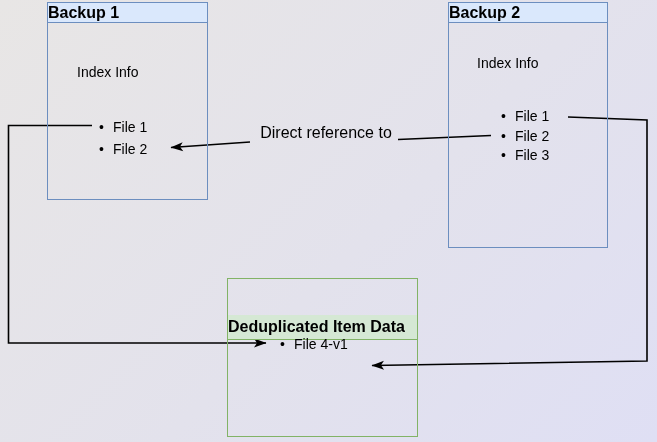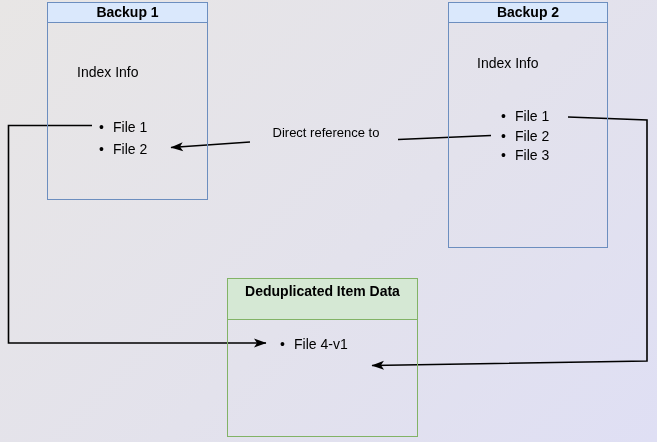--- a/index.html
+++ b/index.html
@@ -31,35 +31,36 @@
   .box {
     position: absolute;
     box-sizing: border-box;
     background: transparent;
   }
   .box.blue   { border: 1.5px solid var(--blue-border, #6c8ebf); }
   .box.green  { border: 1.5px solid var(--green-border, #82b366); }
   .box-header {
     box-sizing: border-box;
     width: 100%;
-    text-align: center;
+    text-align: left;
     font-weight: bold;
-    font-size: 14px;
+    font-size: 16px;
   }
   .blue .box-header {
     height: 20px;
     line-height: 19px;
     background: var(--blue-fill, #dae8fc);
     border-bottom: 1.5px solid var(--blue-border, #6c8ebf);
   }
   .green .box-header {
-    height: 41px;
+    height: 25px;
     line-height: 24px;
     background: var(--green-fill, #d5e8d4);
     border-bottom: 1.5px solid var(--green-border, #82b366);
+    margin-top: 36px;
   }
   .subtitle {
     position: absolute;
     font-size: 14px;
     line-height: 16px;
     white-space: nowrap;
   }
   ul.files {
     position: absolute;
     margin: 0;
@@ -85,21 +86,21 @@
   #backup1-box ul.files { left: 49px; top: 113px; line-height: 22px;   }
   #backup2-box ul.files { left: 50px; top: 104px; line-height: 19.5px; }
   #dedup-box   ul.files { left: 50px; top: 55px;  line-height: 21px;   }
 
   .edge-label {
     position: absolute;
     left: 226px;
     top: 126px;
     width: 200px;
     text-align: center;
-    font-size: 13px;
+    font-size: 16px;
     line-height: 14px;
   }
   .edge-label span { display: block; }
 </style>
 </head>
 <body>
 
 <div class="canvas">
 
   <svg class="connectors" width="657" height="442" viewBox="0 0 657 442">

